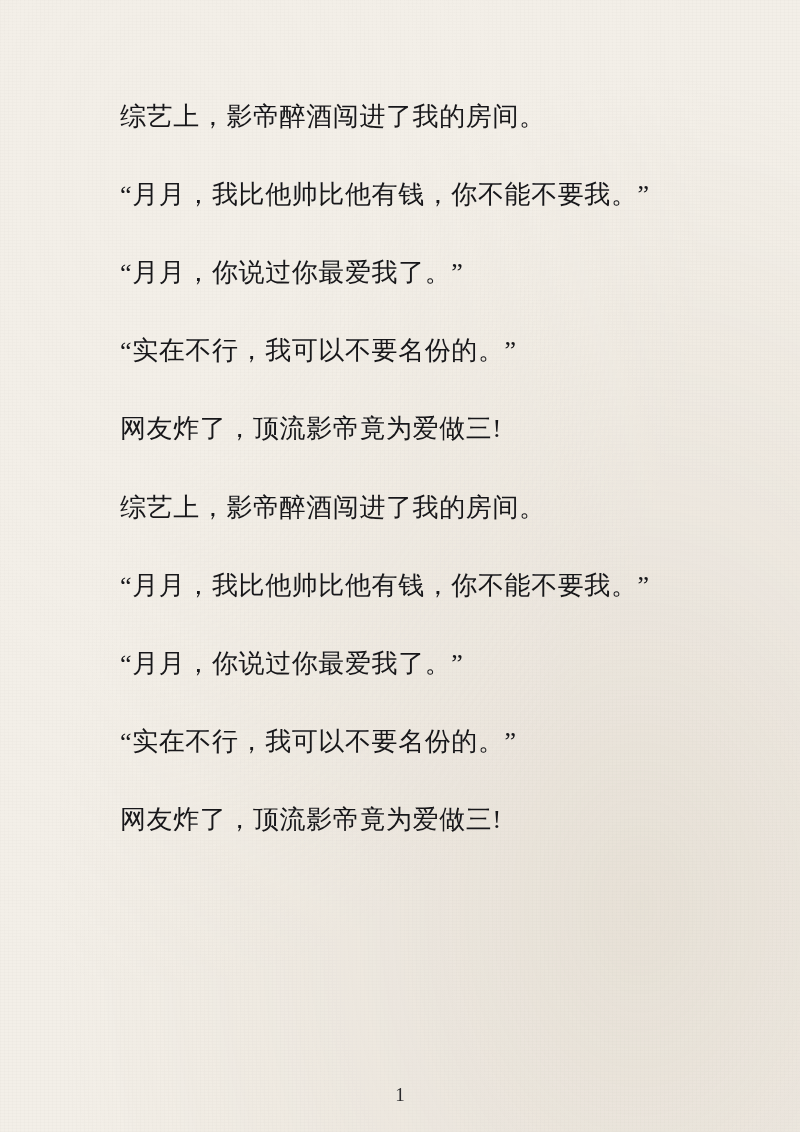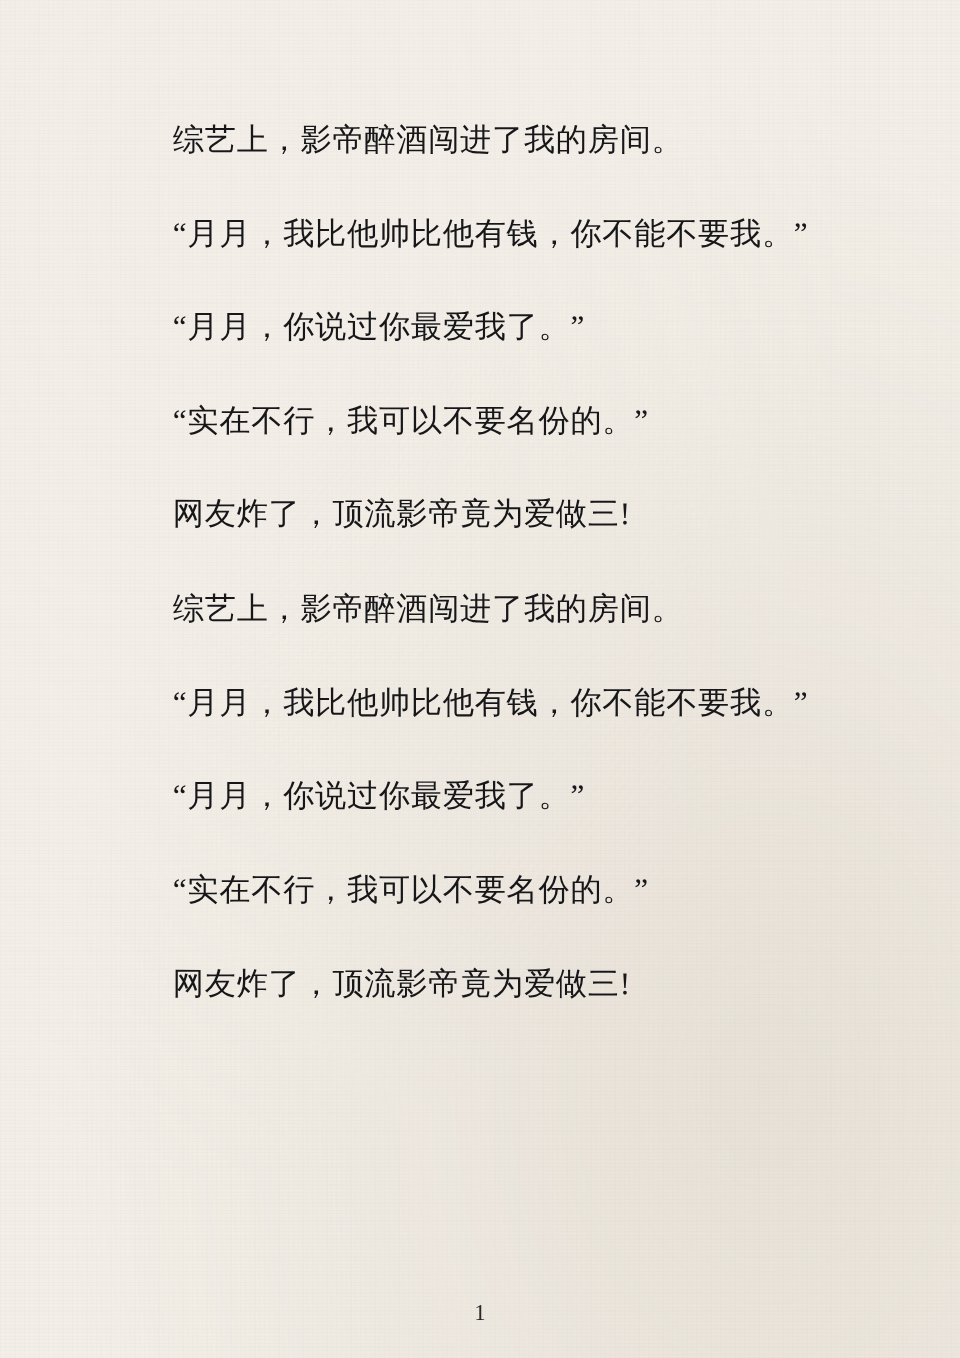--- a/index.html
+++ b/index.html
@@ -25,21 +25,20 @@
       radial-gradient(ellipse at 20% 15%, rgba(255,255,255,0.45), rgba(255,255,255,0) 60%),
       radial-gradient(ellipse at 80% 80%, rgba(214,205,192,0.35), rgba(255,255,255,0) 65%);
     mix-blend-mode: multiply;
     opacity: 0.85;
   }
   .page {
     position: absolute;
     inset: 0;
     padding: 96px 108px 0 120px;
     box-sizing: border-box;
-    margin-left: 24px;
   }
   .content {
     display: block;
   }
   .para {
     font-size: 26px;
     line-height: 1.62;
     color: #17171a;
     letter-spacing: 0.6px;
     margin: 0 0 36px 0;

